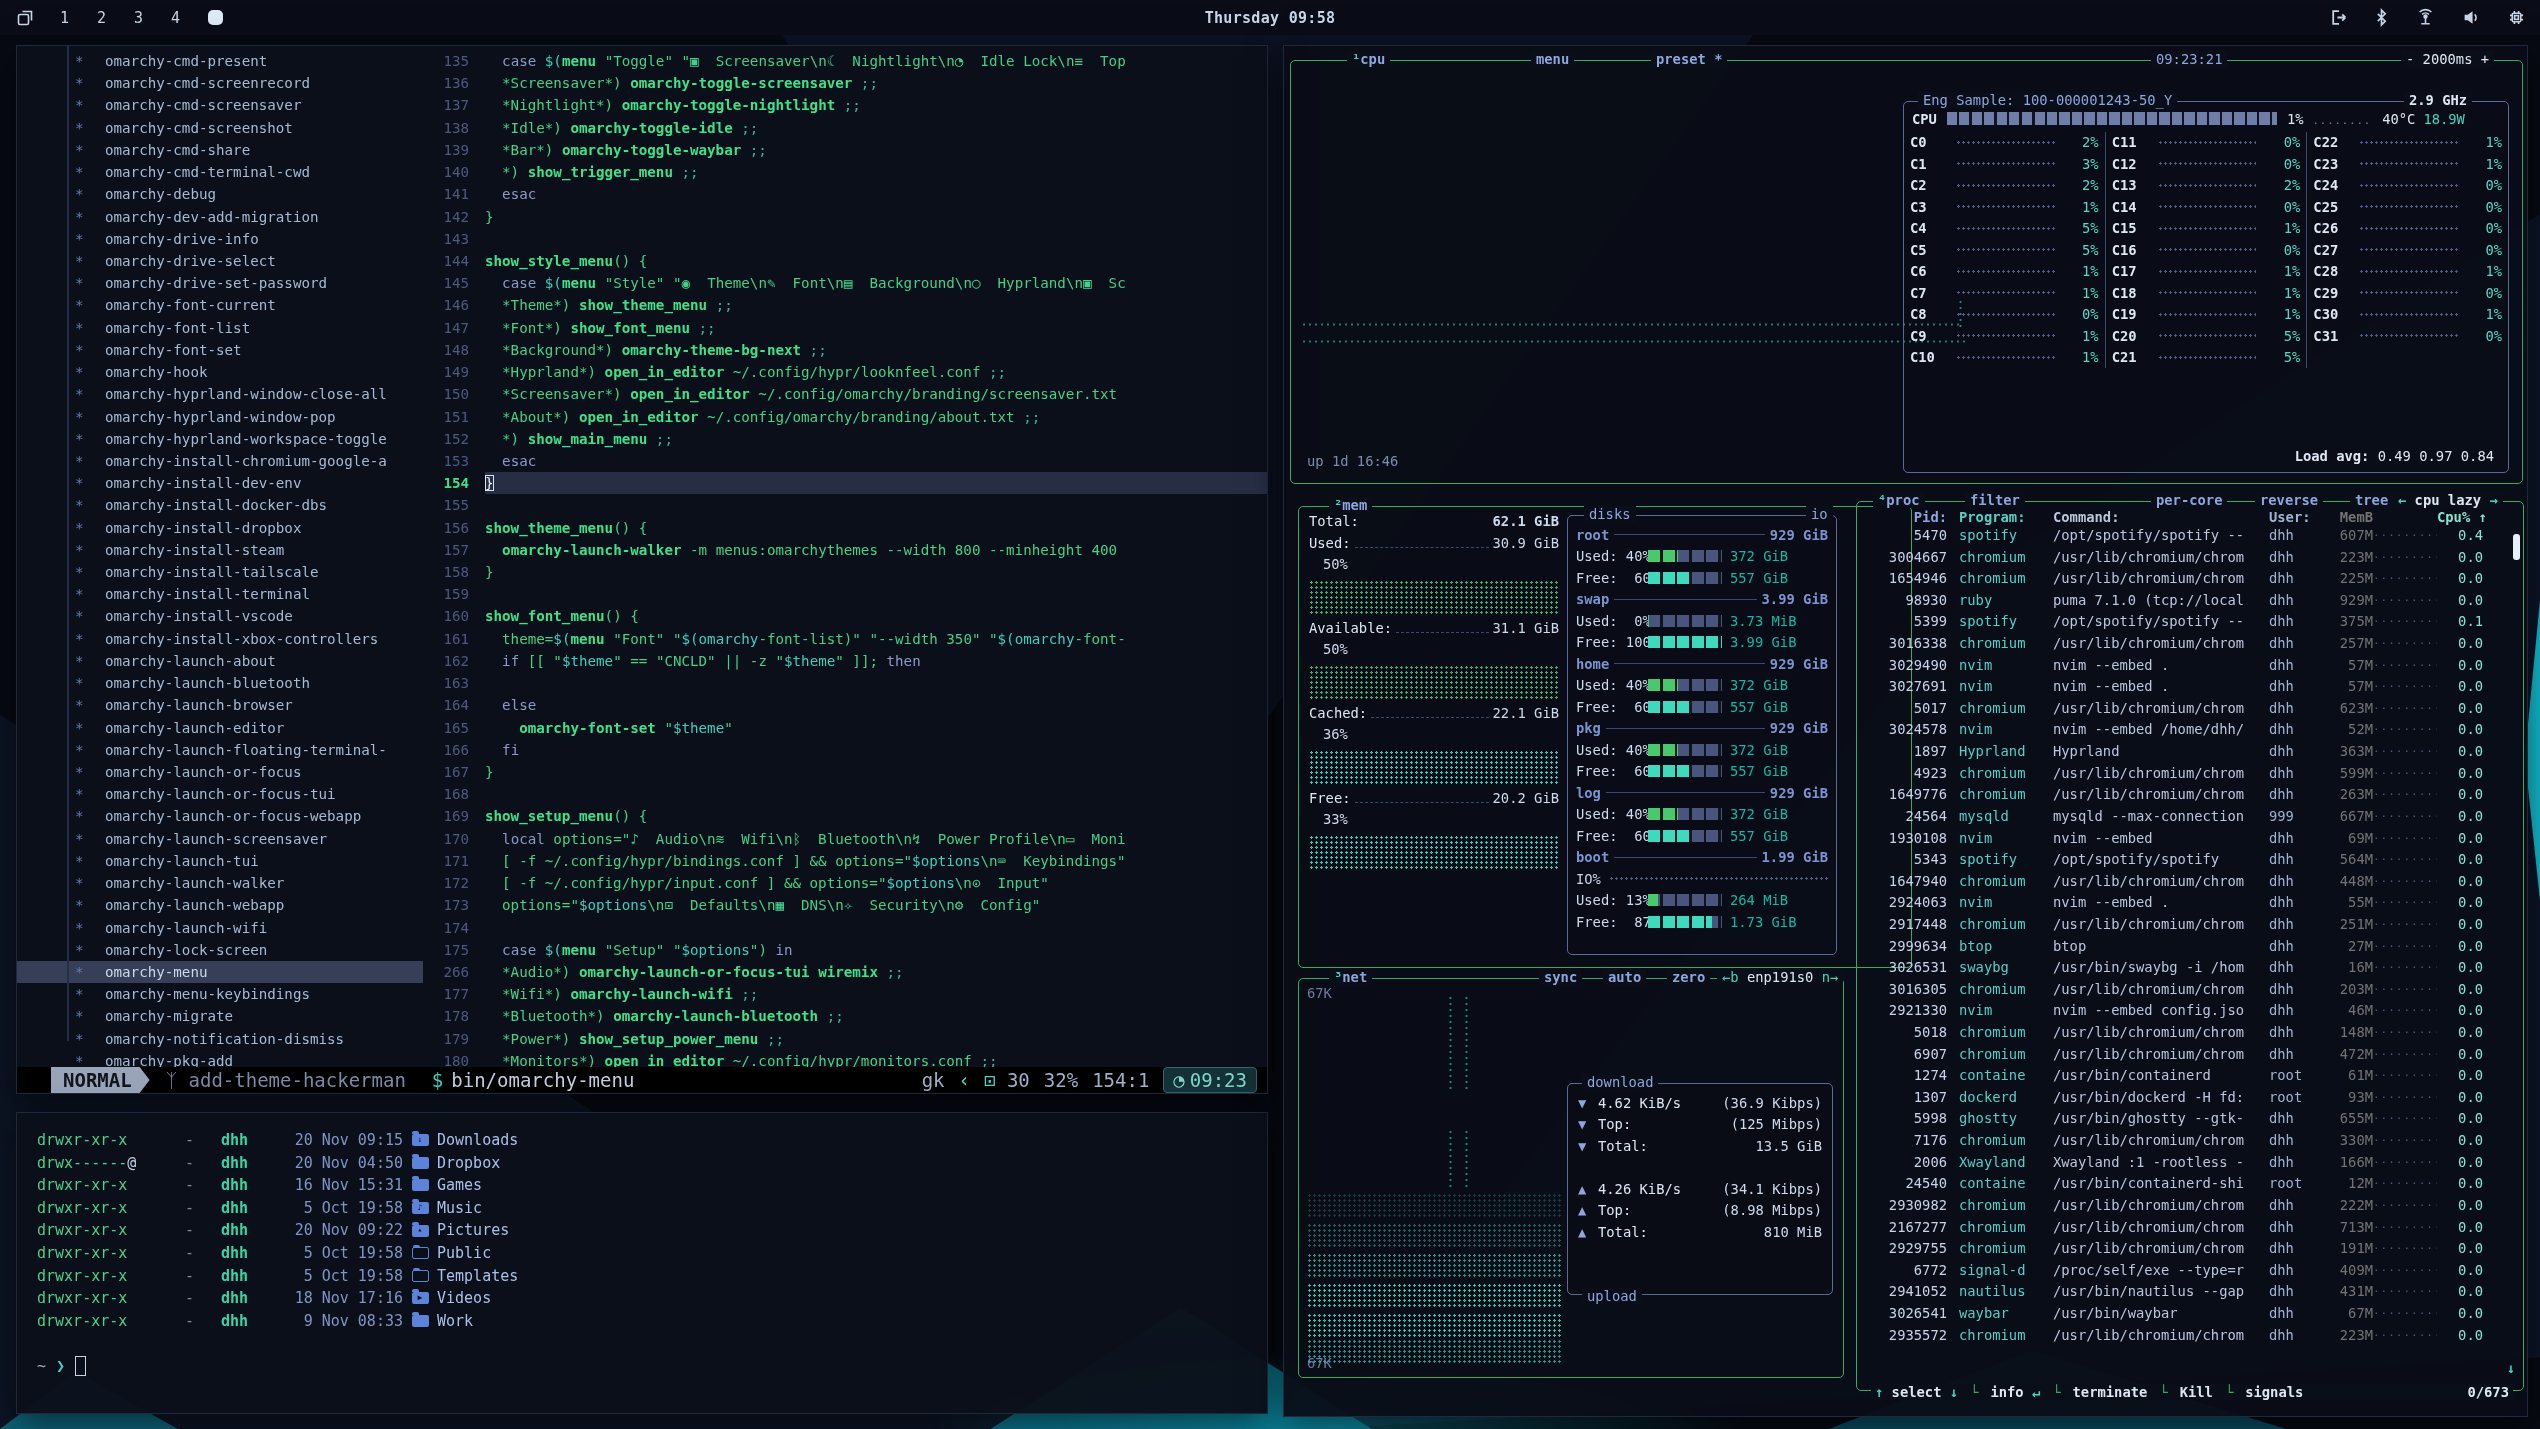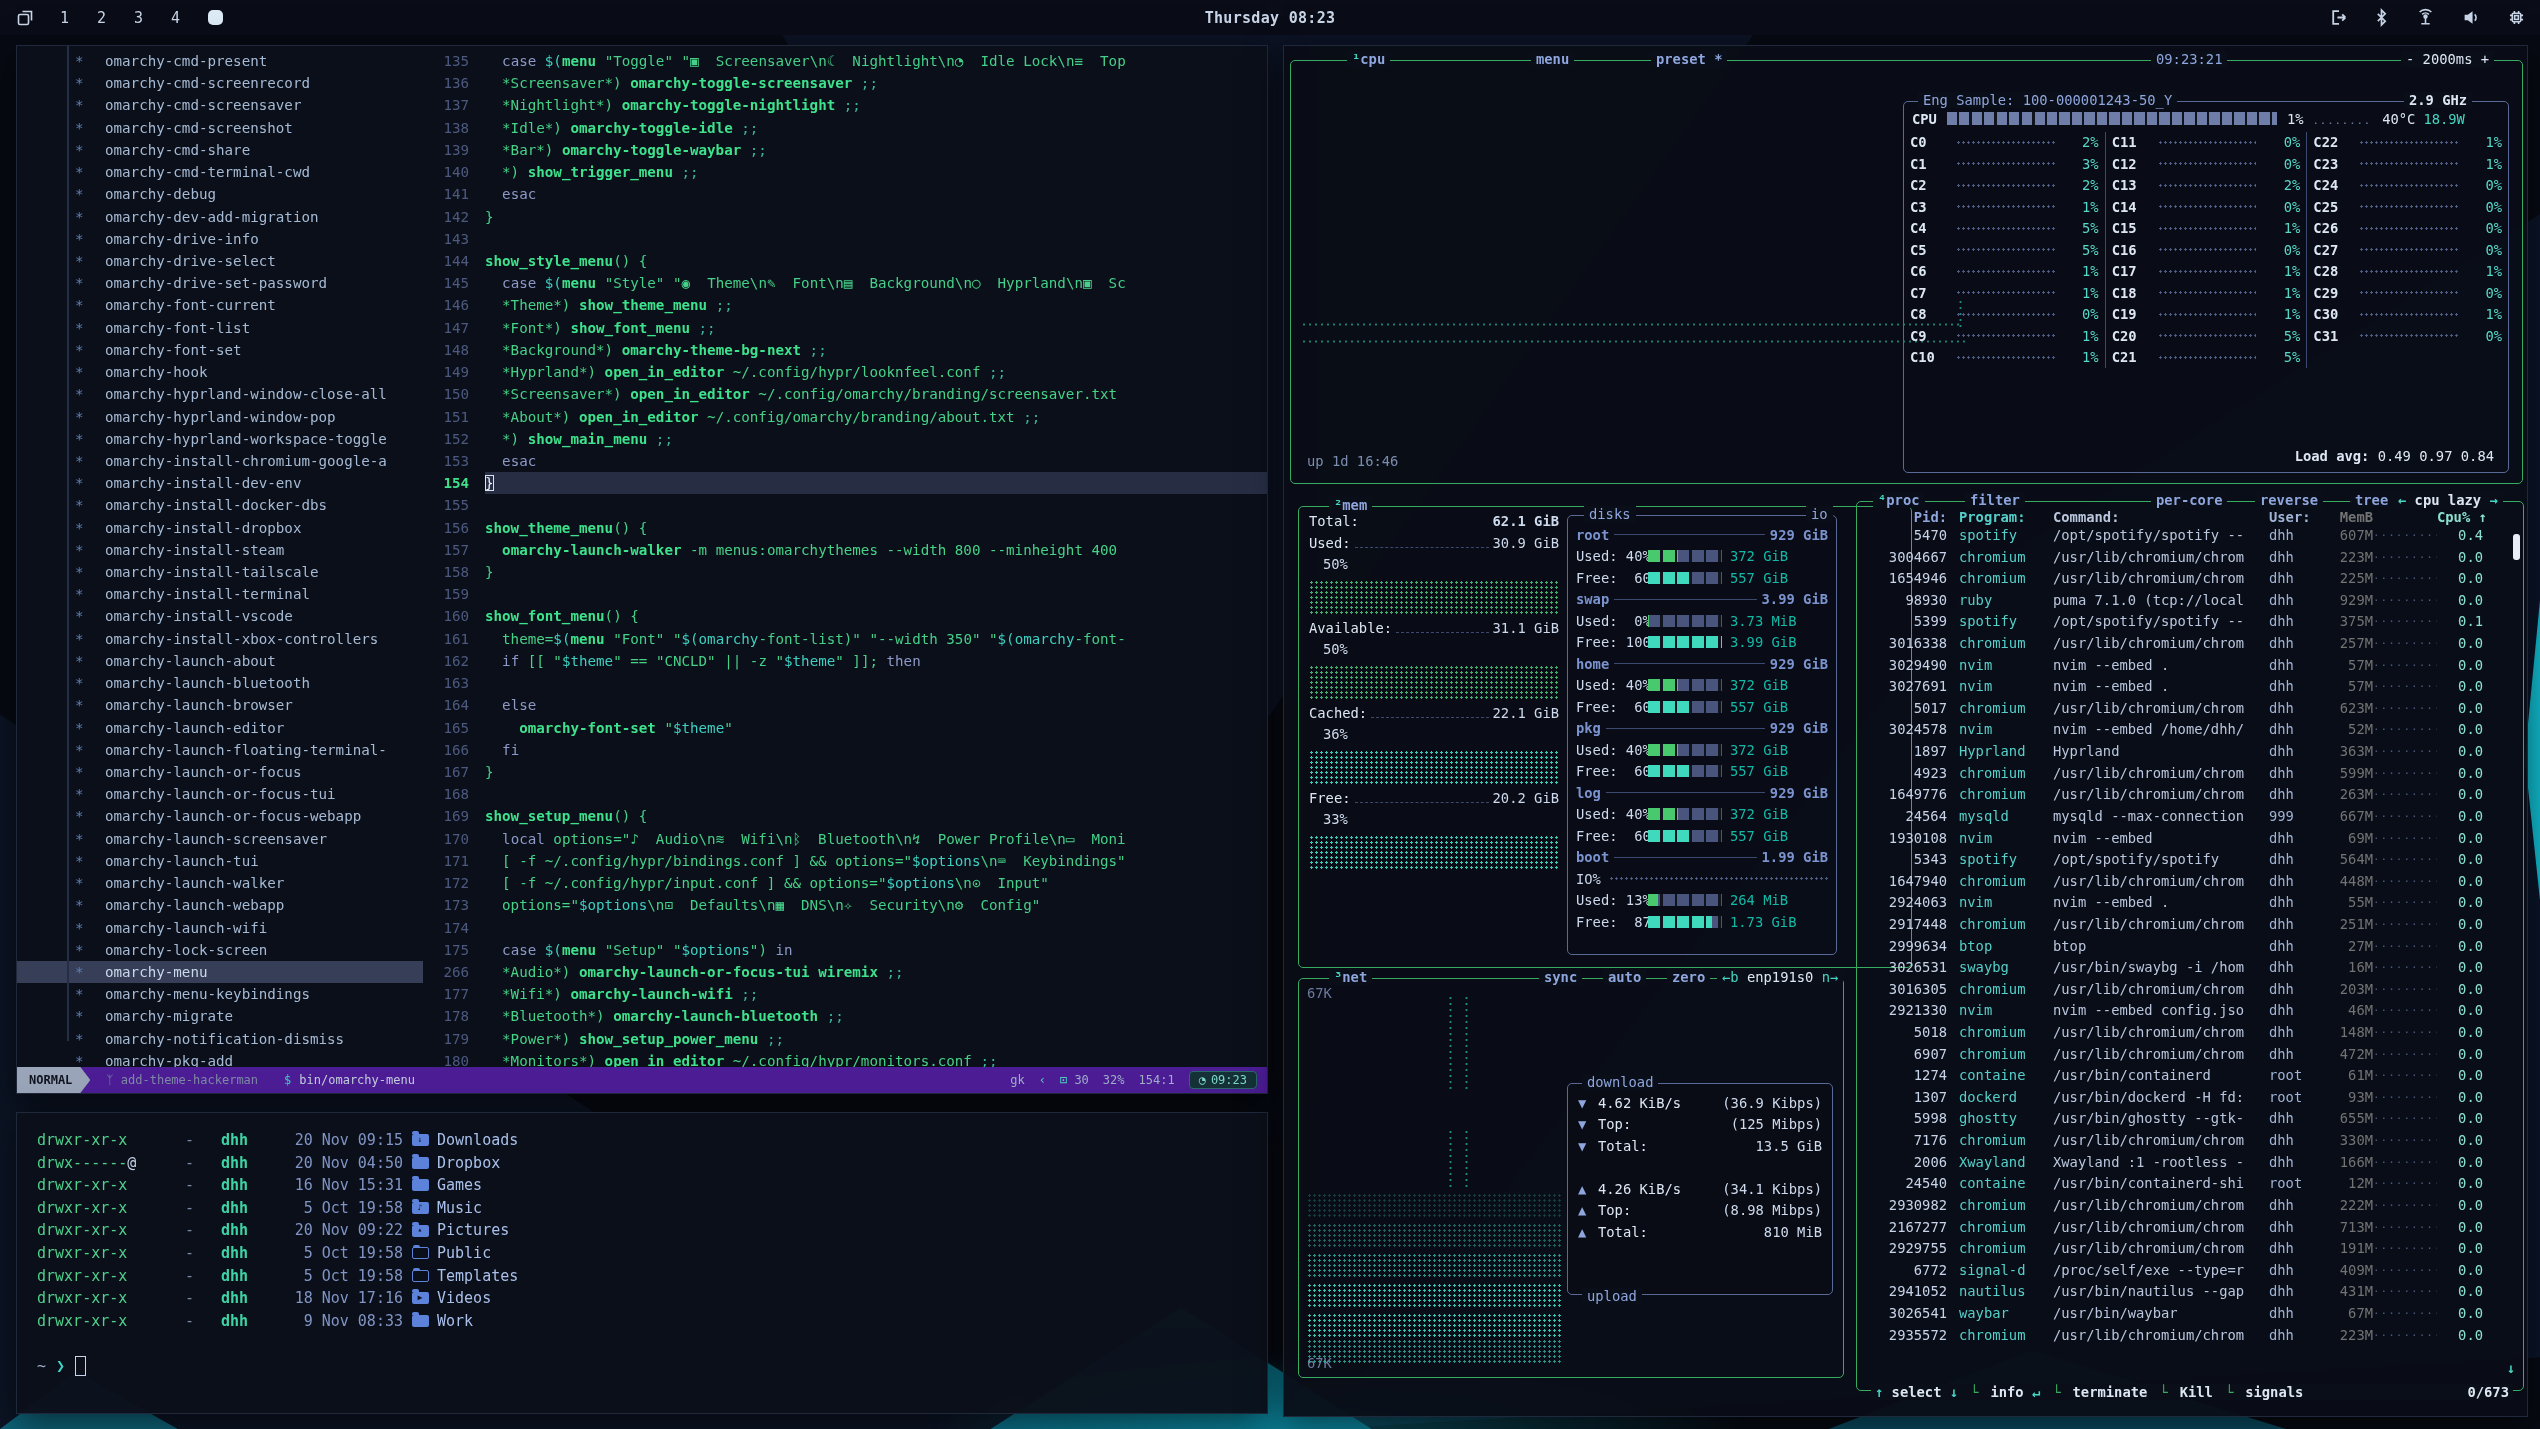--- a/index.html
+++ b/index.html
@@ -40,22 +40,22 @@
   .erow.cur .ncell { color:#3fe08a; font-weight:bold; }
   .ccell { flex:1; color:#46d287; overflow:hidden; }
   .erow.cur .ccell { background:#272e44; }
   .ccell .kw { color:#8d99c7; }
   .ccell .cmd { color:#3fe28c; font-weight:bold; }
   .ccell .str { color:#45cf88; }
   .ccell .var { color:#3ecfc0; }
   .ccell .op { color:#3bb59e; }
   .cursor { outline:1.6px solid #d7e4ef; outline-offset:-1px; color:#e8f2f8; }
   
-  .status { position:absolute; left:0; right:0; bottom:0; height:26px; background:#4c1d95;
-    display:flex; align-items:center; font-size:12px; color:#9fb0c8; }
+  .status { position:absolute; left:0; right:0; bottom:0; height:26px; background:#000000;
+    display:flex; align-items:center; font-size:19px; color:#9fb0c8;padding-left:34px; }
   .mode { background:#9aa5ba; color:#12151f; font-weight:bold; padding:0 18px 0 12px; height:26px; line-height:26px;
     clip-path:polygon(0 0,calc(100% - 10px) 0,100% 50%,calc(100% - 10px) 100%,0 100%); }
   .branch { margin-left:16px; color:#7e8aa6; }
   .fname { margin-left:26px; color:#c3cede; }
   .fname .dol { color:#3ecfc0; margin-right:8px; }
   .st-right { margin-left:auto; display:flex; align-items:center; gap:14px; padding-right:10px; }
   .st-right .teal { color:#4fd0c2; }
   .timepill { display:flex; align-items:center; gap:5px; background:#143238; border:1px solid #2d6a6b;
     color:#7fd8cc; border-radius:4px; padding:1px 9px; }
   
@@ -168,21 +168,21 @@
       </svg>
     </span>
     <span id="workspaces" style="display:flex;gap:28px;align-items:center;">
         <span class="ws">1</span>
         <span class="ws">2</span>
         <span class="ws">3</span>
         <span class="ws">4</span>
         <span class="ws-pill"></span>
       </span>
   </div>
-  <div class="tb-center">Thursday 08:23</div>
+  <div class="tb-center">Thursday 09:58</div>
   <div class="tb-right" id="tbicons">
       <span>
         <svg width="19" height="19" viewBox="0 0 18 18" fill="none" stroke="#c9d6e8" stroke-width="1.7">
           <path d="M9.5 3H4v12h5.5"></path>
           <path d="M8 9h7.5M15.5 9l-3-3M15.5 9l-3 3"></path>
         </svg>
       </span>
       <span>
         <svg width="15" height="19" viewBox="0 0 12 18" fill="none" stroke="#c9d6e8" stroke-width="1.6">
           <path d="M2.5 5.5l7 7-3.5 3.5V2l3.5 3.5-7 7"></path>

